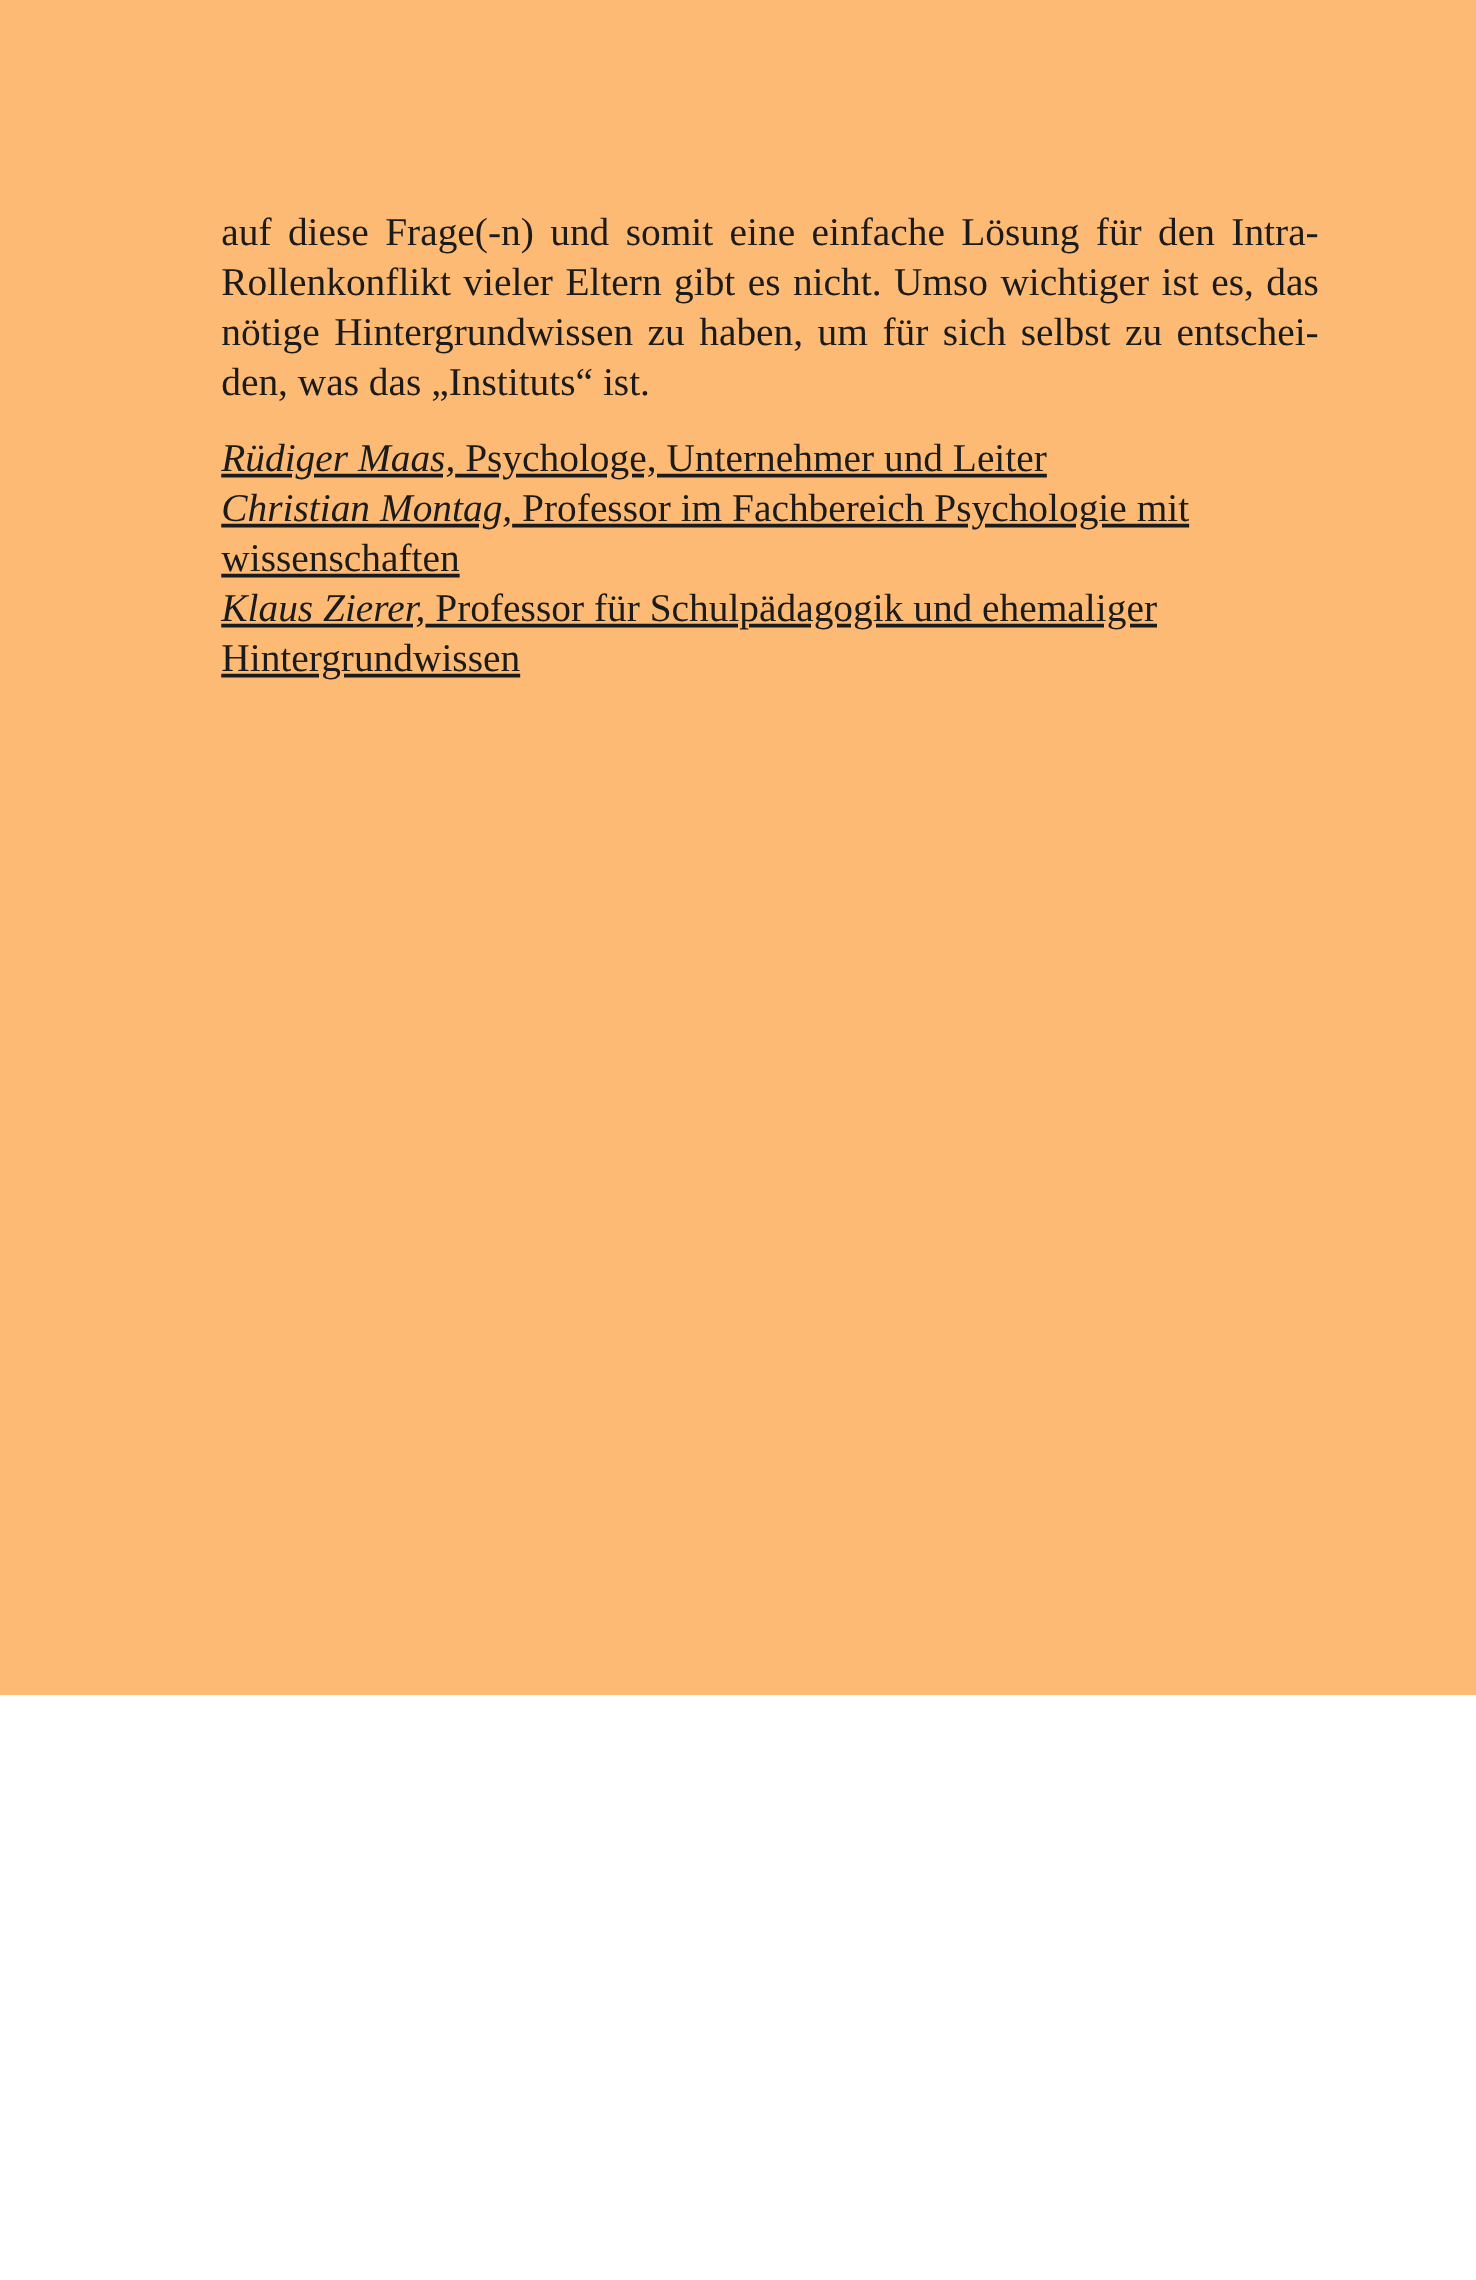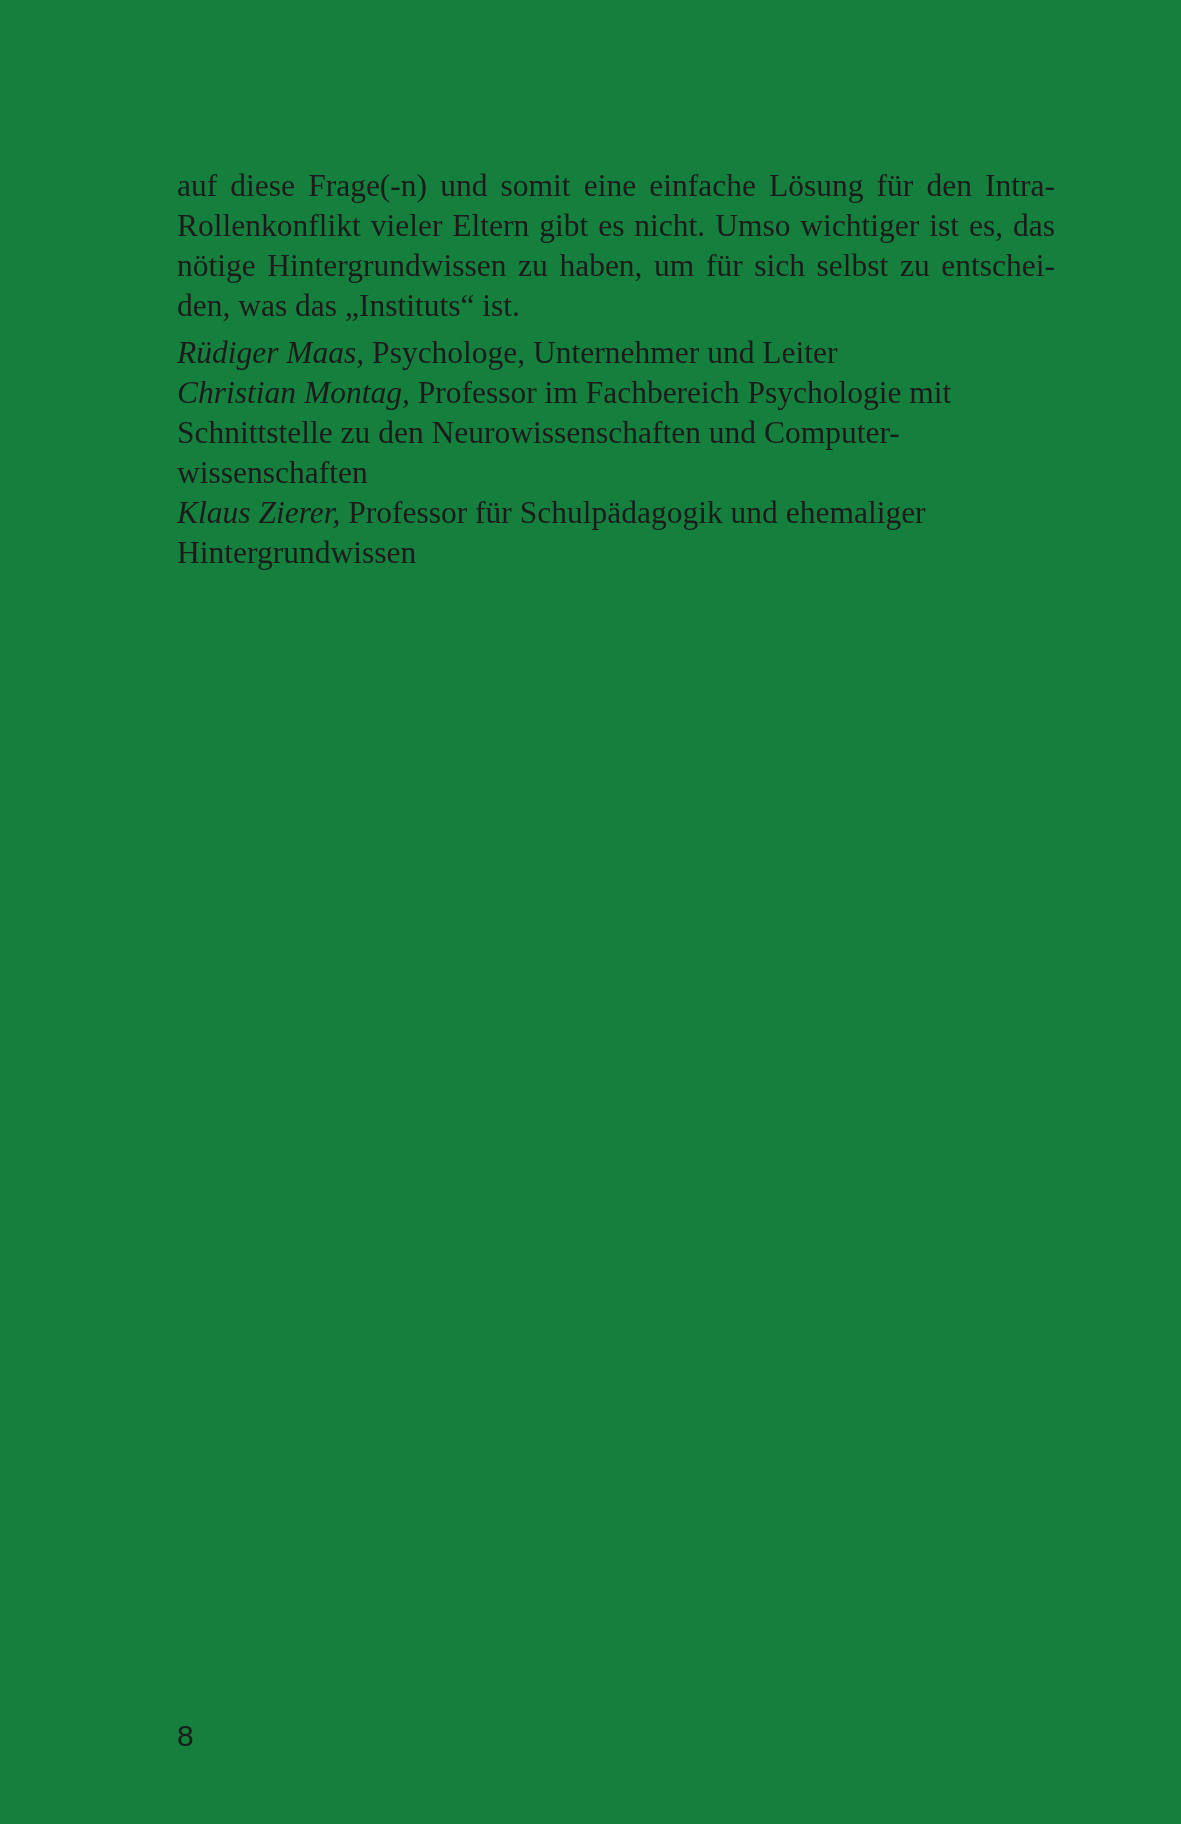--- a/index.html
+++ b/index.html
@@ -3,22 +3,22 @@
 <meta charset="utf-8">
 <style>
   html, body {
     margin: 0;
     padding: 0;
     background: #ffffff;
   }
   .page {
     position: relative;
     width: 1181px;
-    height: 1824px;
-    background: #15803d;
+    height: 1356px;
+    background: #fdba74;
     overflow: hidden;
   }
   .body-text {
     position: absolute;
     left: 177px;
     top: 166px;
     width: 878px;
     font-family: "Liberation Serif", serif;
     font-size: 31.5px;
     line-height: 40px;
@@ -33,21 +33,22 @@
   }
   .line.just {
     text-align: justify;
     text-justify: inter-word;
     text-align-last: justify;
   }
   .line.indent {
     text-indent: 38px;
   }
   .author-list {
-    margin-top: 7px;
+    margin-top: 21px;
+    text-decoration: underline;
   }
   .author-list .line { text-align: left; }
   .author-list i { font-style: italic; }
   .page-number {
     position: absolute;
     left: 177px;
     top: 1720px;
     font-family: "Liberation Sans", sans-serif;
     font-size: 30px;
     line-height: 32px;
@@ -61,20 +62,19 @@
   <section class="body-text">
     <div class="paragraph" id="paragraph-1">
         <div class="line just">auf diese Frage(-n) und somit eine einfache Lösung für den Intra-</div>
         <div class="line just">Rollenkonflikt vieler Eltern gibt es nicht. Umso wichtiger ist es, das</div>
         <div class="line just">nötige Hintergrundwissen zu haben, um für sich selbst zu entschei-</div>
         <div class="line">den, was das „Instituts“ ist.</div>
       </div>
     <div class="author-list" id="author-list">
         <div class="line"><i>Rüdiger Maas,</i> Psychologe, Unternehmer und Leiter</div>
         <div class="line"><i>Christian Montag,</i> Professor im Fachbereich Psychologie mit</div>
-        <div class="line">Schnittstelle zu den Neurowissenschaften und Computer-</div>
         <div class="line">wissenschaften</div>
         <div class="line"><i>Klaus Zierer,</i> Professor für Schulpädagogik und ehemaliger</div>
         <div class="line">Hintergrundwissen</div>
       </div>
   </section>
   <div class="page-number">8</div>
 </div>
 
 </body></html>

